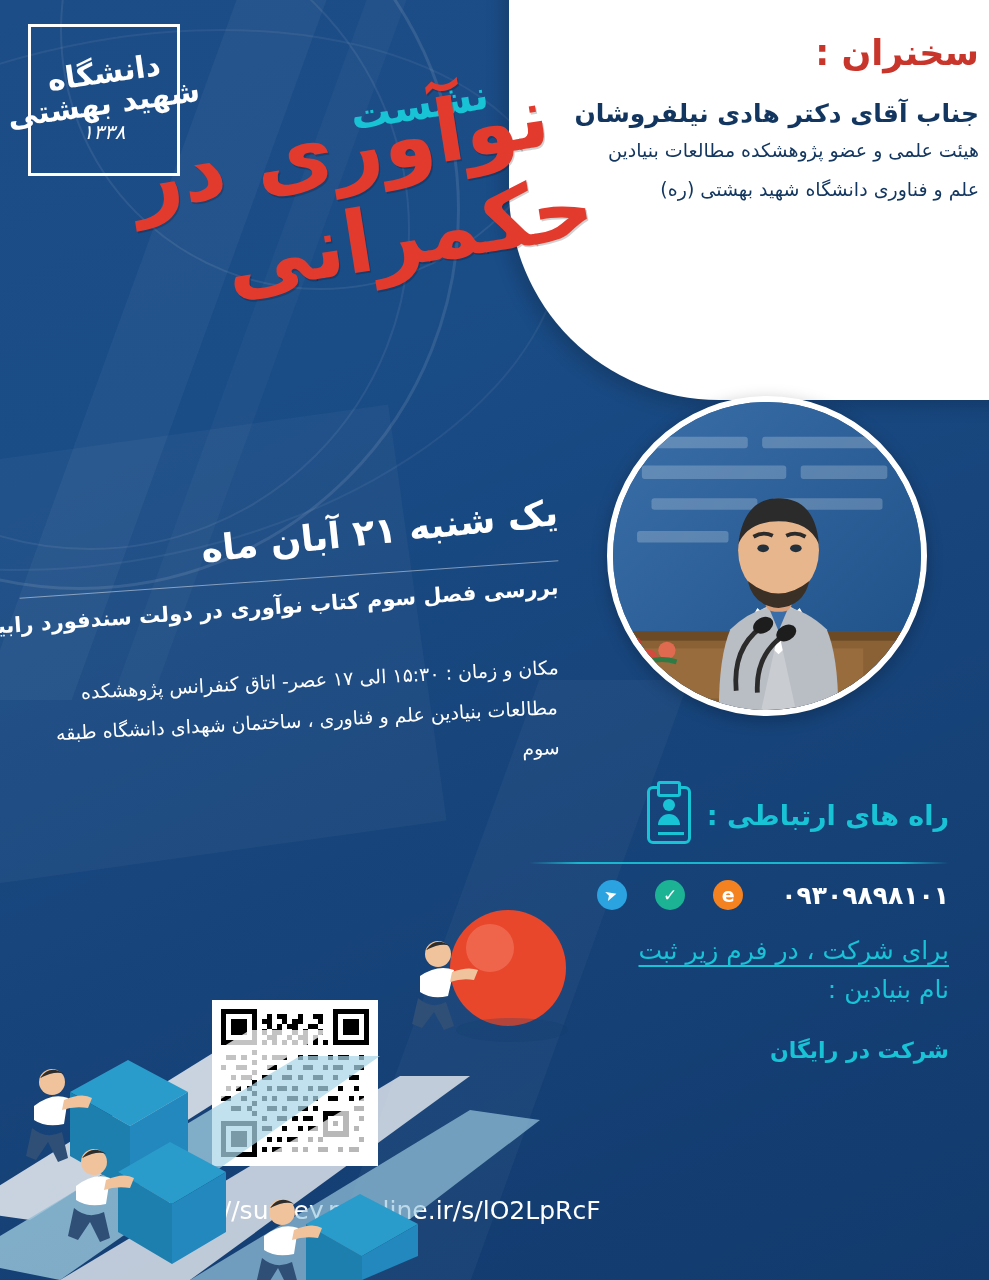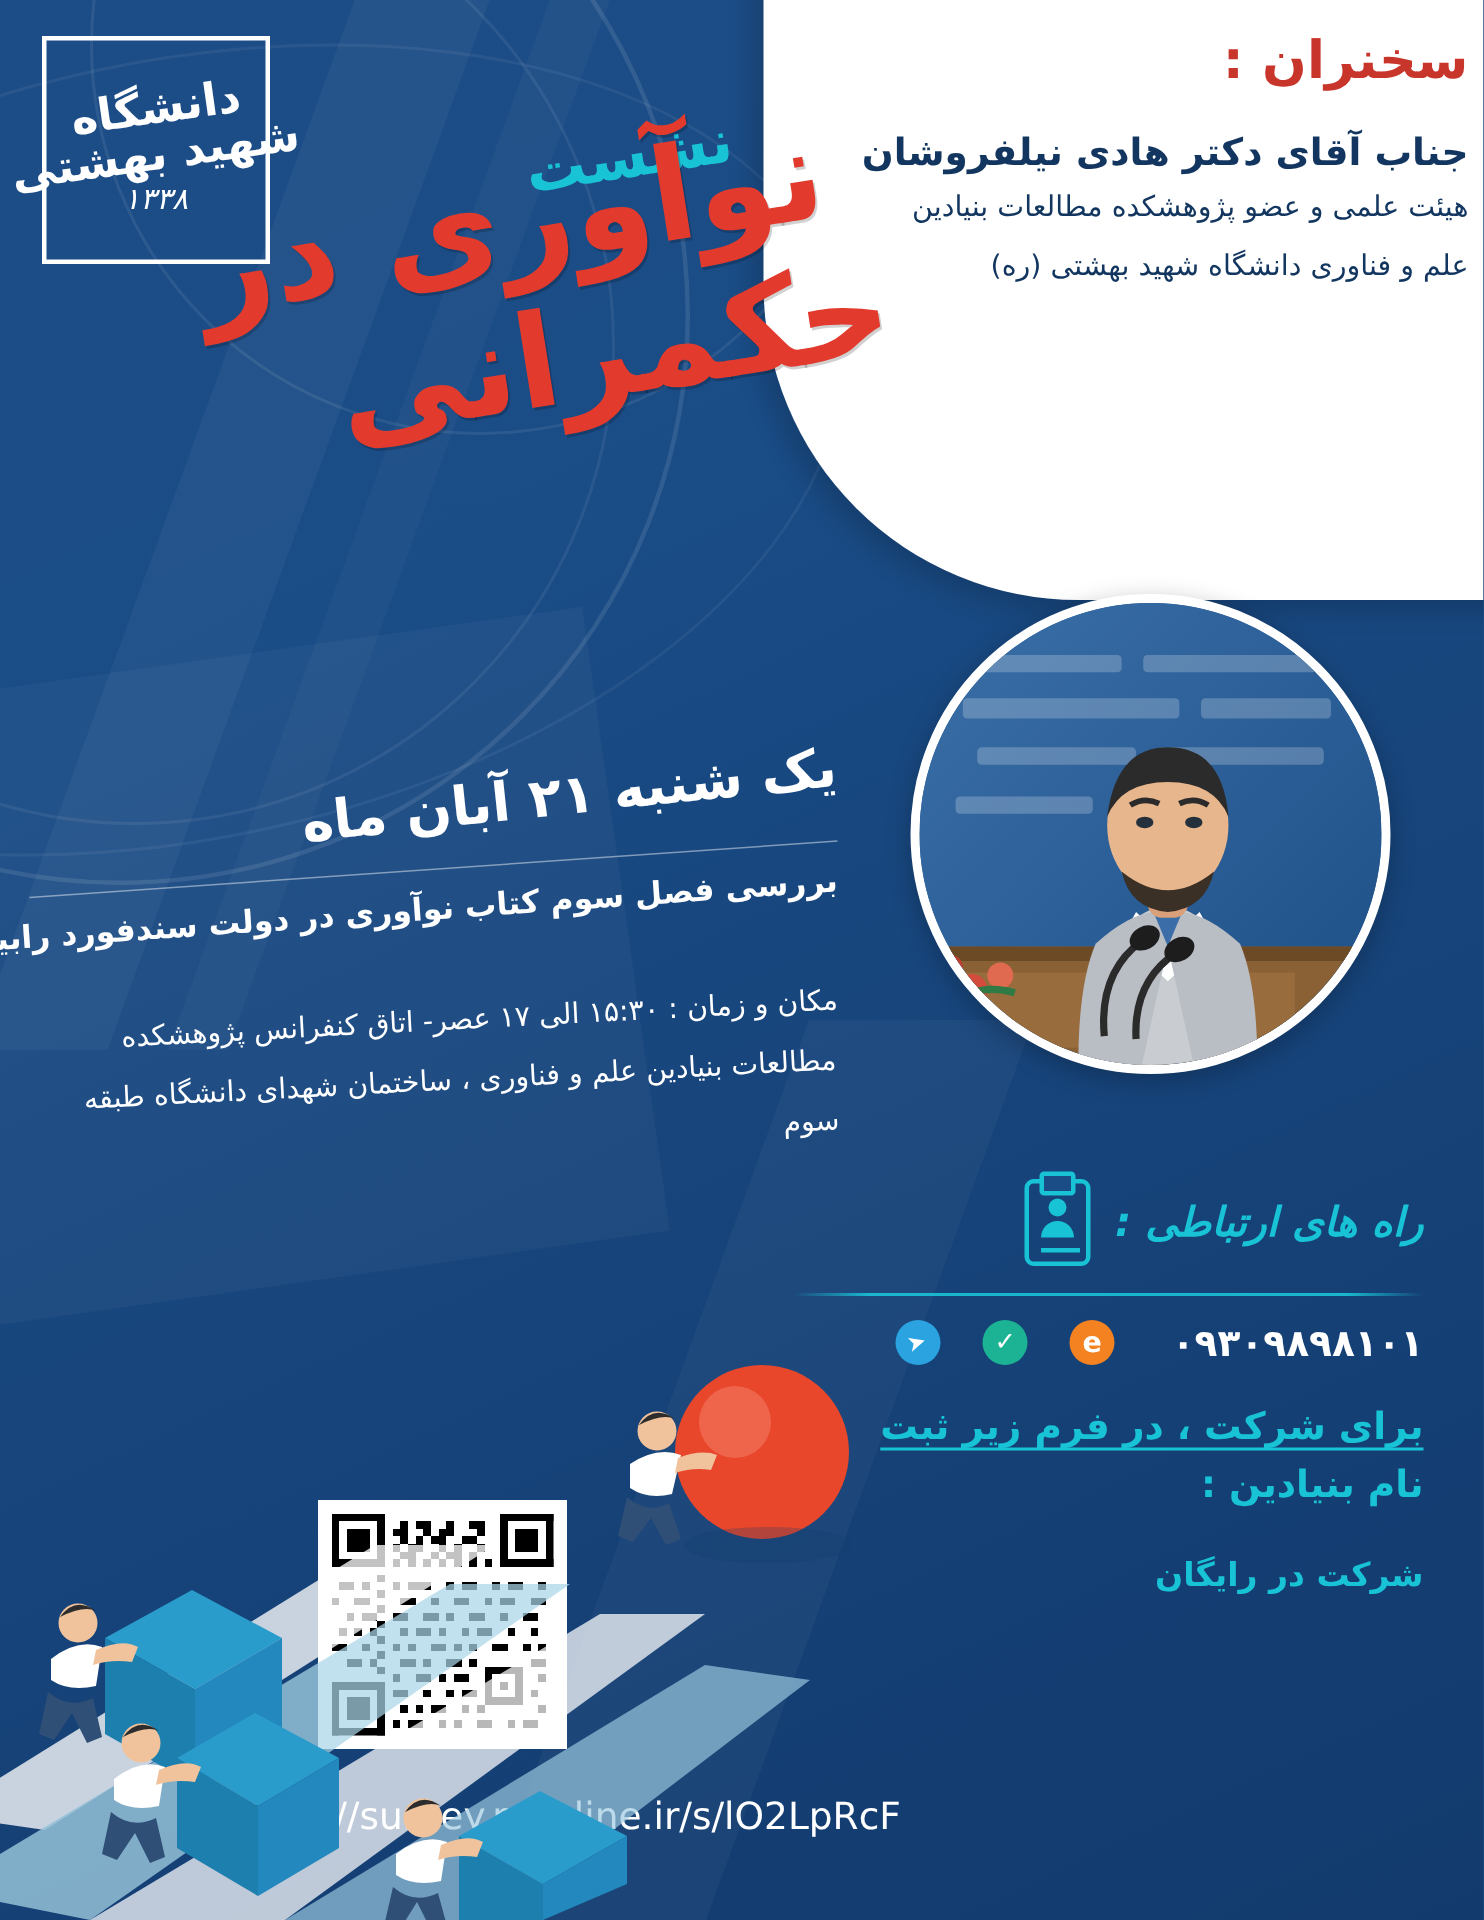--- a/index.html
+++ b/index.html
@@ -71,21 +71,21 @@
   
   .speaker-panel {
     position: absolute;
     right: -60px; top: -70px;
     width: 540px; height: 470px;
     background: #ffffff;
     border-radius: 0 0 0 210px;
     box-shadow: -6px 6px 18px rgba(0,0,0,0.18);
   }
   .speaker-panel-inner {
-    position: absolute; right: 70px; top: 90px; width: 400px;
+    position: absolute; right: 70px; top: 102px; width: 400px;
     text-align: right; direction: rtl;
   }
   .speaker-label {
     color: #c8352b; font-size: 35px; font-weight: bold; line-height: 1.2;
     margin-bottom: 22px;
   }
   .speaker-name {
     color: #12365f; font-size: 25px; font-weight: bold; line-height: 1.4;
     white-space: nowrap;
   }
@@ -154,21 +154,20 @@
 
   
   .contact-wrap {
     position: absolute; right: 40px; top: 786px;
     width: 420px; direction: rtl; text-align: right;
   }
   .contact-title {
     color: #19c3d6; font-size: 27px; font-weight: bold;
     display: flex; align-items: center; justify-content: flex-start;
     gap: 16px;
-    font-style: italic;
   }
   .contact-title .txt { order: 0; }
   .id-card-icon {
     width: 44px; height: 58px; border: 3px solid #19c3d6; border-radius: 6px;
     position: relative; flex: none;
   }
   .id-card-icon::before {
     content: ""; position: absolute; left: 50%; top: -8px; transform: translateX(-50%);
     width: 18px; height: 10px; border: 3px solid #19c3d6; border-radius: 3px; background: #1a4c86;
   }
@@ -207,21 +206,21 @@
     content: "✓"; position: absolute; inset: 0; color: #fff;
     font-size: 17px; display: flex; align-items: center; justify-content: center;
   }
   .icon-telegram { background: #2aa3e0; }
   .icon-telegram::after {
     content: "➤"; position: absolute; inset: 0; color: #fff;
     font-size: 15px; display: flex; align-items: center; justify-content: center;
     transform: translate(-1px,0) rotate(-16deg);
   }
   .register-line {
-    color: #19c3d6; font-size: 25px; font-weight: bold; line-height: 1.55;
+    color: #19c3d6; font-size: 25px; font-weight: normal; line-height: 1.55;
     white-space: nowrap;
   }
   .register-line.u { text-decoration: underline; text-underline-offset: 6px; }
   .free-line {
     color: #19c3d6; font-size: 22px; font-weight: bold; line-height: 1.7;
     margin-top: 22px;
   }
 
   
   .qr-box {

